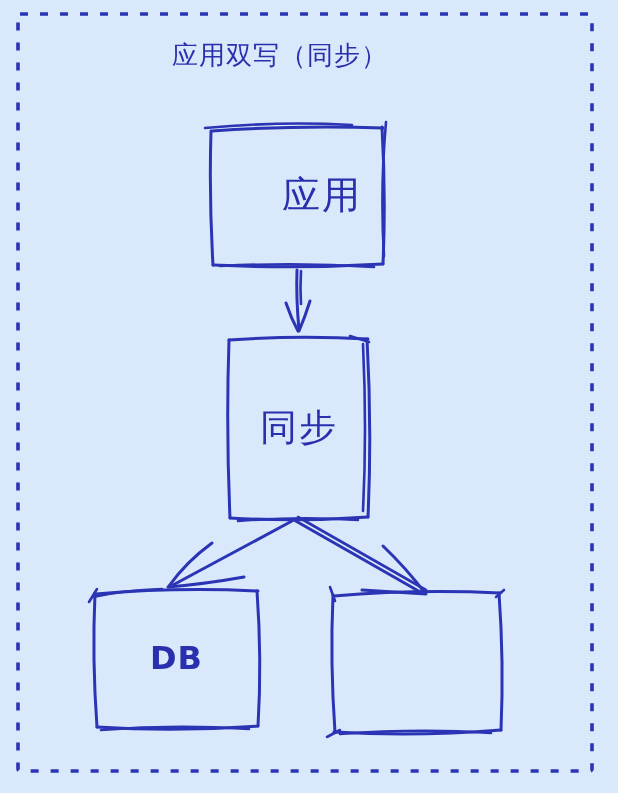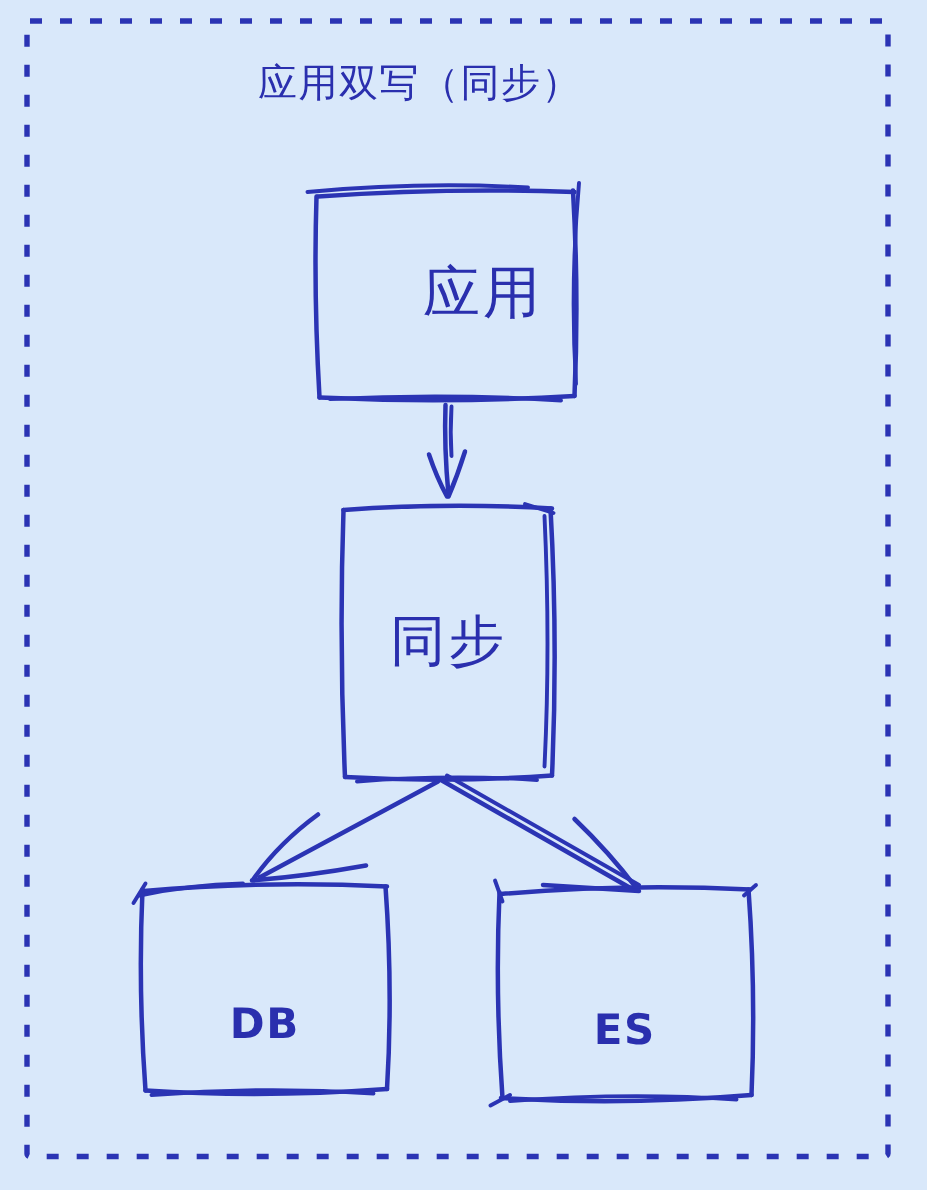--- a/index.html
+++ b/index.html
@@ -59,21 +59,21 @@
   }
   .cjk-lg{font-size:38px;font-weight:500;letter-spacing:2px;}
   .sync-label{
     flex-direction:column;
     font-size:37px;
     font-weight:500;
     line-height:1.56;
     letter-spacing:2px;
     text-align:center;
   }
-  .latin-lg{font-size:28px;font-weight:bold;letter-spacing:1px;margin-top:24px;}
+  .latin-lg{font-size:32px;font-weight:bold;letter-spacing:1px;}
 </style>
 </head>
 <body>
 
 <div class="canvas">
 
   <svg class="diagram-svg" viewBox="0 0 618 793" aria-hidden="true">
 
     <rect class="dashed" x="18" y="14" width="574" height="757" rx="2"></rect>
 
@@ -142,15 +142,14 @@
   <div class="title">应用双写（同步）</div>
 
   <div class="label cjk-lg" style="left:211px;top:125px;width:174px;height:140px;padding-left:24px;">应用</div>
 
   <div class="label sync-label" style="left:228px;top:337px;width:142px;height:181px;">
     <span>同步</span>
   </div>
 
   <div class="label latin-lg" style="left:93px;top:588px;width:167px;height:140px;">DB</div>
 
-  <div class="label latin-lg" style="left:330px;top:592px;width:173px;height:141px;">ES</div>
 
 </div>
 
 </body></html>

